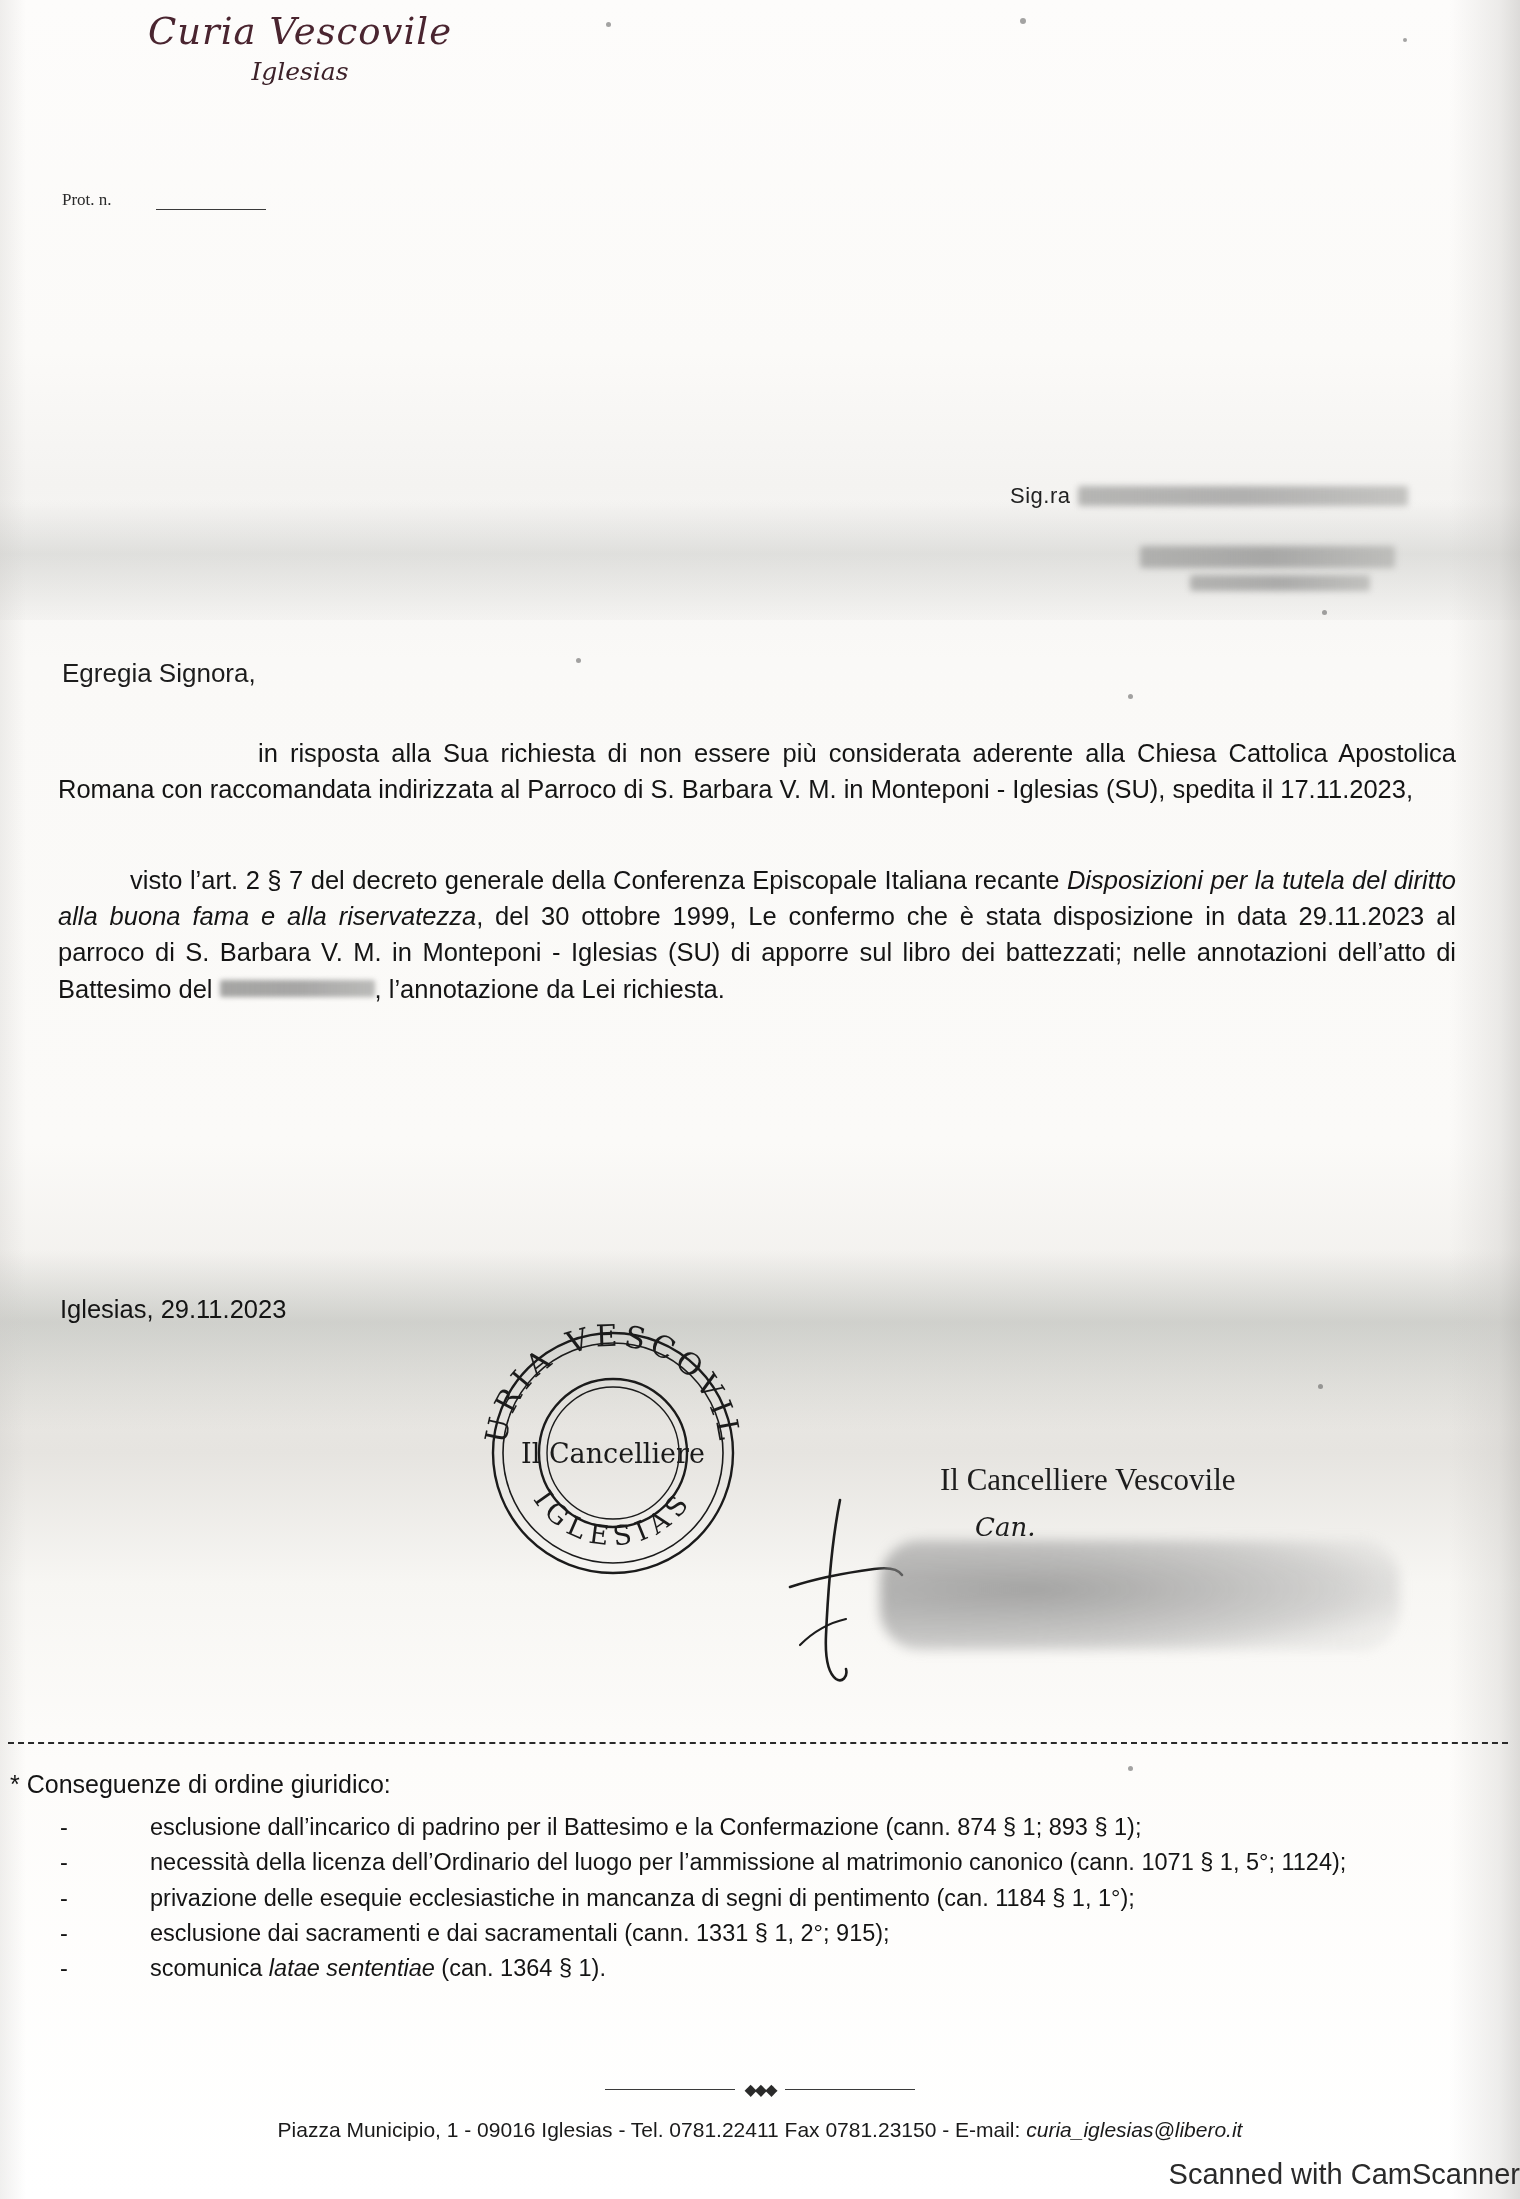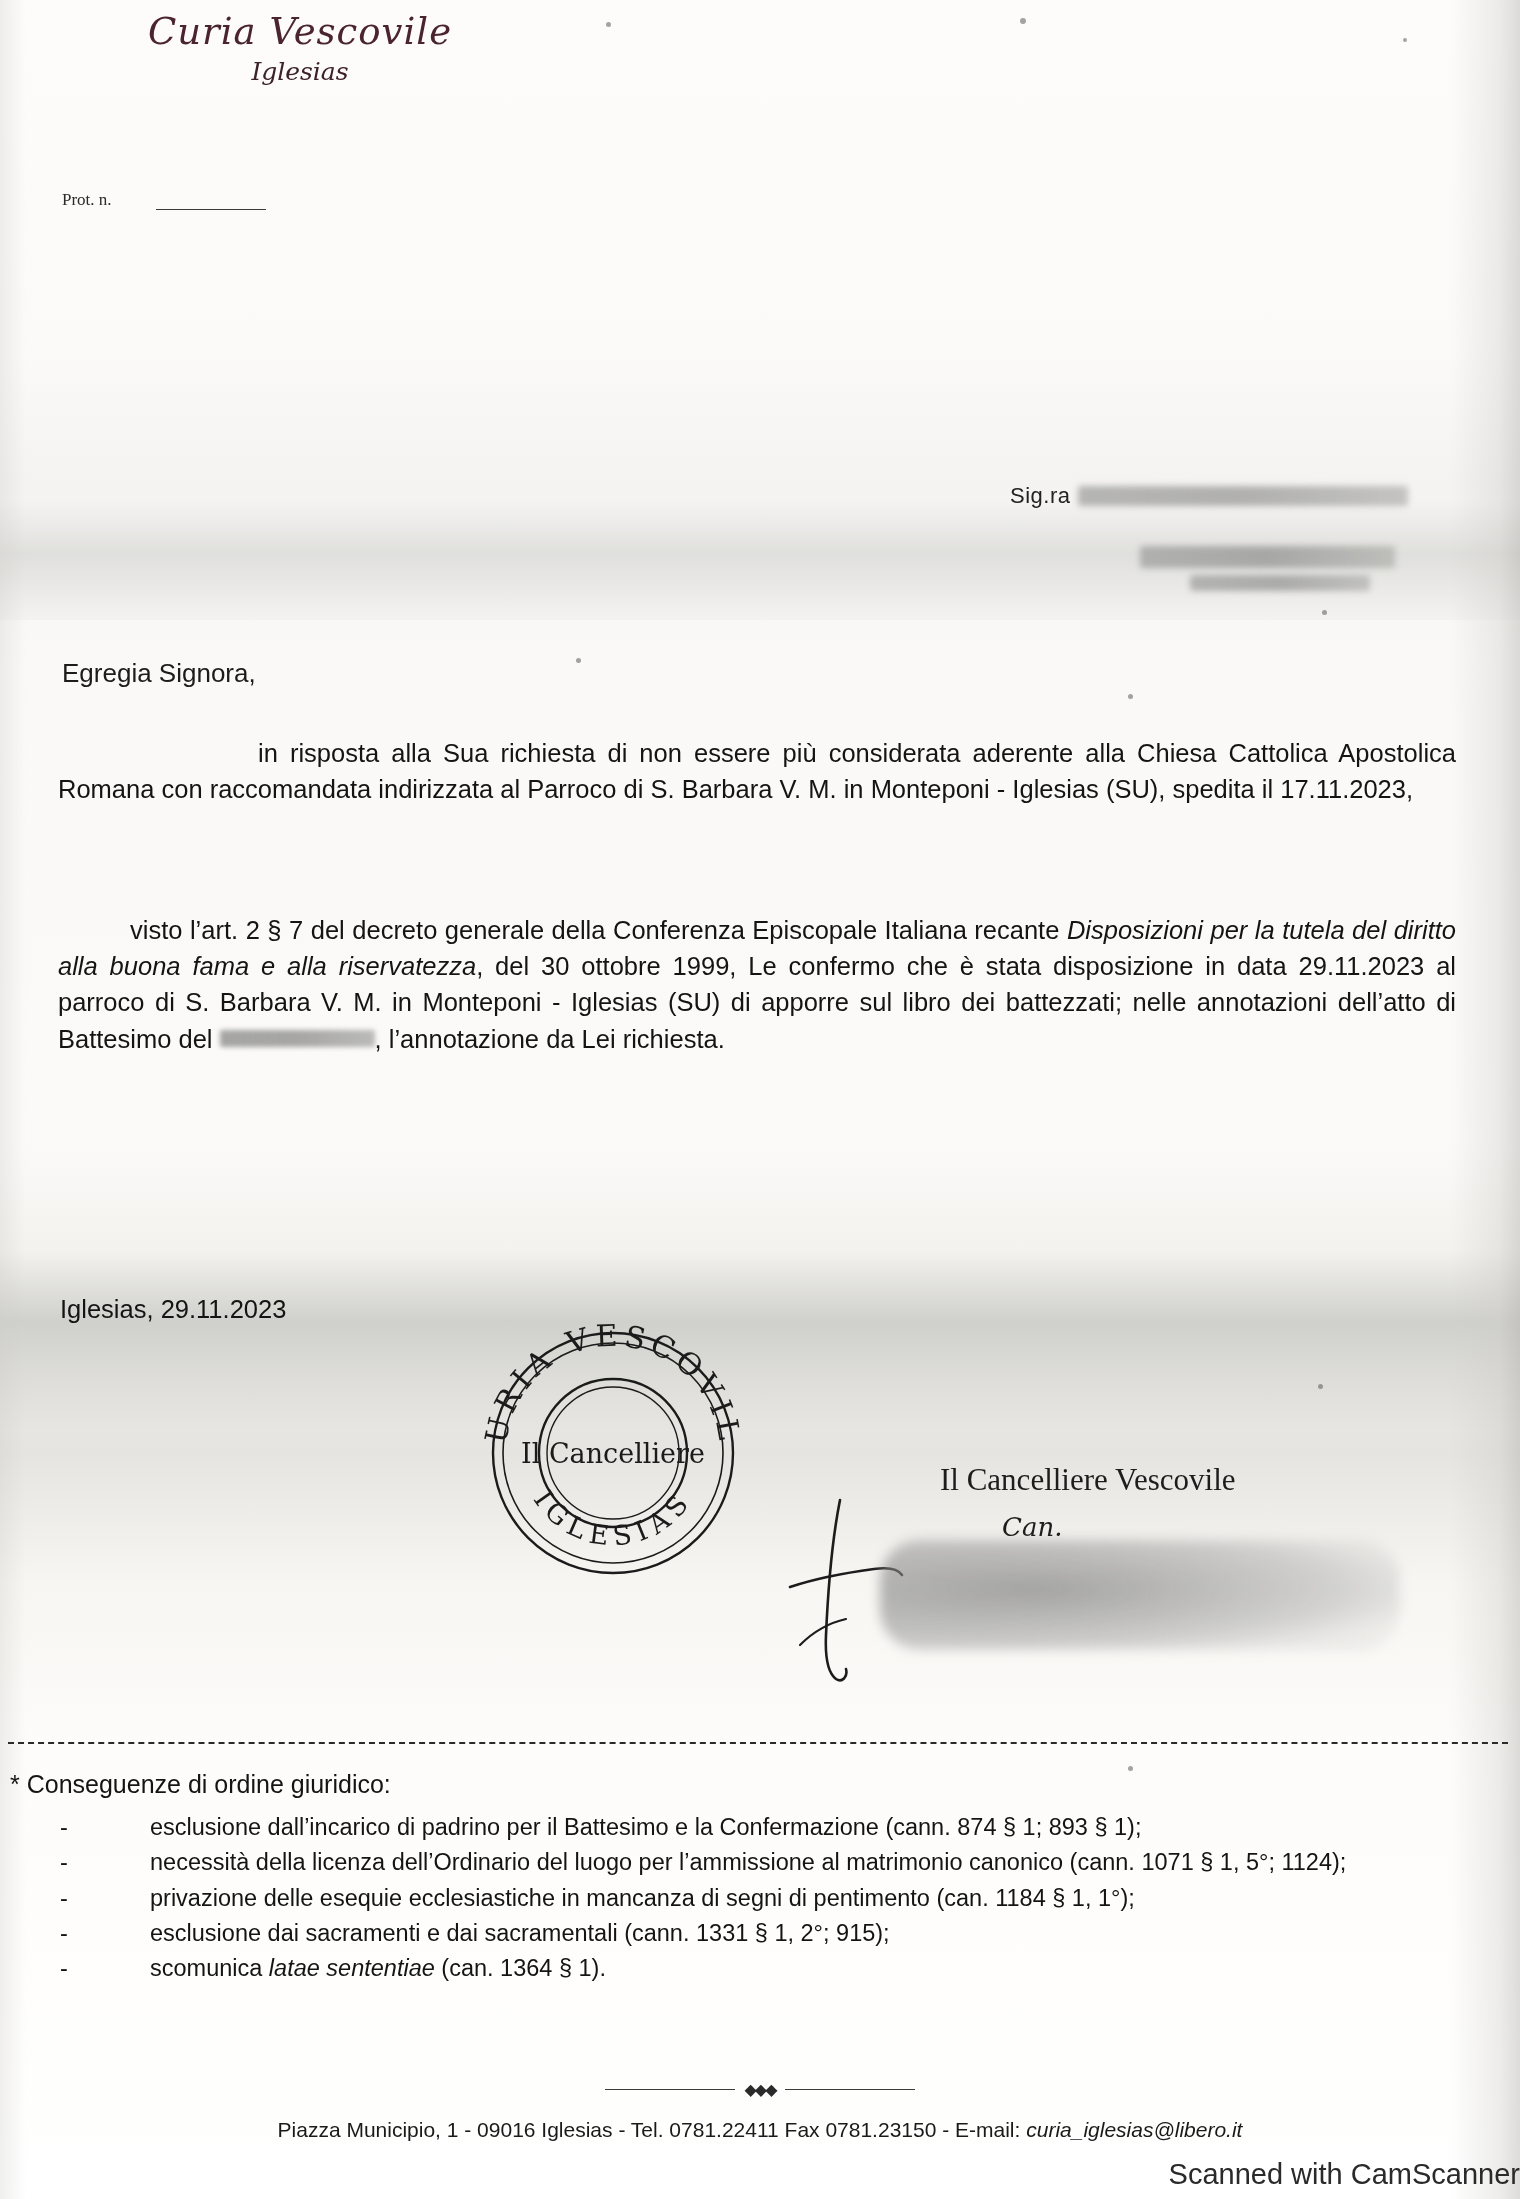--- a/index.html
+++ b/index.html
@@ -133,21 +133,21 @@
   .body-text {
     position: absolute;
     left: 58px;
     width: 1398px;
     font-size: 25.5px;
     line-height: 1.42;
     color: #141414;
     text-align: justify;
   }
   .p1 { top: 735px; }
-  .p2 { top: 912px; }
+  .p2 { top: 862px; }
   .p3 { top: 1140px; }
   .indent { display: inline-block; width: 200px; }
   .indent-sm { display: inline-block; width: 72px; }
   .ital { font-style: italic; }
   .red-inline {
     display: inline-block;
     width: 155px;
     height: 17px;
     vertical-align: middle;
     position: relative;
@@ -185,21 +185,20 @@
     color: #1d1d1d;
   }
   .sig-can {
     position: absolute;
     left: 975px;
     top: 1512px;
     font-family: "DejaVu Serif", serif;
     font-style: italic;
     font-size: 26px;
     color: #1d1d1d;
-    margin-left: 27px;
   }
   .red-sig {
     position: absolute;
     left: 880px;
     top: 1540px;
     width: 520px;
     height: 110px;
     background: radial-gradient(ellipse at 30% 45%, rgba(120,120,120,0.55), rgba(160,160,160,0.30) 60%, rgba(255,255,255,0) 80%),
                 linear-gradient(100deg, rgba(140,140,140,0.35), rgba(180,180,180,0.15));
     filter: blur(6px);

